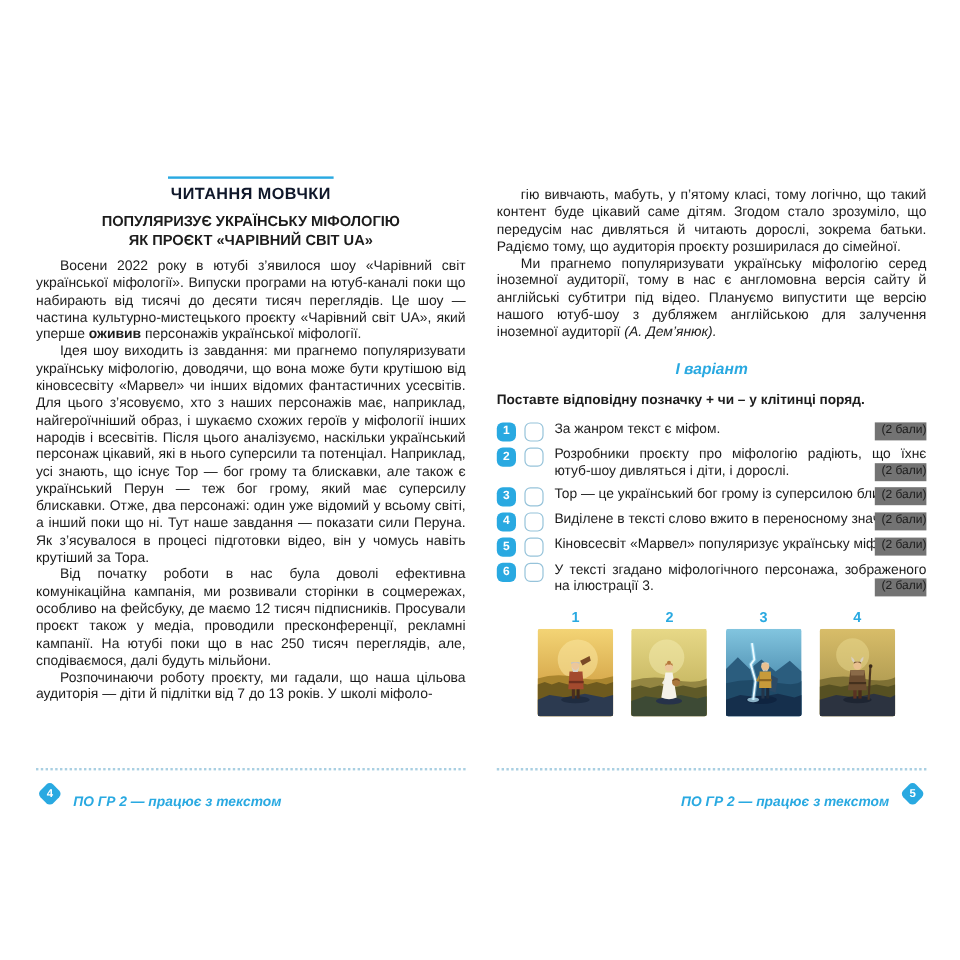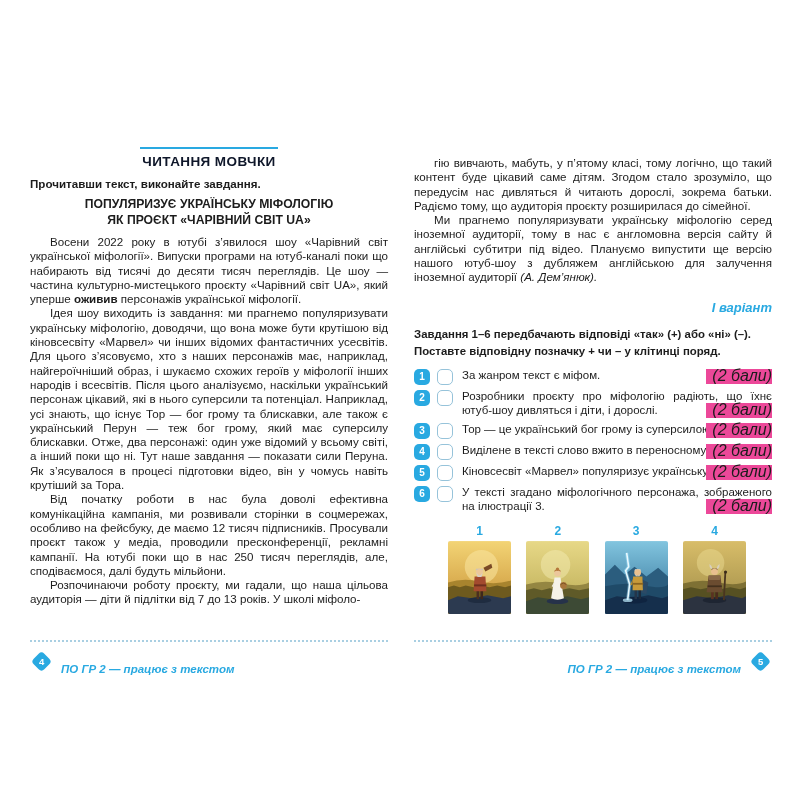--- a/index.html
+++ b/index.html
@@ -28,41 +28,41 @@
   }
 
   .bodytext{
     margin:0;font-size:11.6px;line-height:14.3px;
     text-align:justify;text-indent:20px;
   }
   .pad-top{padding-top:16px;}
 
   
   .variant-title{
-    color:#29a9e1;font-weight:bold;font-style:italic;text-align:right;
+    color:#29a9e1;font-weight:bold;font-style:italic;text-align:center;
     font-size:13px;margin:15px 0 11px;
   }
   .tasks-intro{font-weight:bold;font-size:11.4px;line-height:17px;margin:0 0 8px;white-space:nowrap;}
   .task{display:flex;align-items:flex-start;margin-bottom:4px;}
   .task-num{
     width:16px;height:16px;border-radius:5px;background:#29a9e1;color:#fff;
     font-size:10px;font-weight:bold;display:flex;align-items:center;justify-content:center;
     flex:none;margin-top:1px;
   }
   .task-check{
     width:16px;height:16px;border-radius:5px;border:1.6px solid #96c3da;background:#fff;
     flex:none;margin:1px 0 0 7px;box-sizing:border-box;cursor:pointer;
   }
   .task-body{
     flex:1;margin-left:9px;position:relative;
     font-size:11.5px;line-height:14.5px;text-align:justify;min-height:16px;
   }
   .task-points{
-    position:absolute;right:0;bottom:0;font-style:italic;font-size:16px;
-    background:#ec4899;padding-left:6px;
+    position:absolute;right:0;bottom:0;font-size:10px;
+    background:#737373;padding-left:6px;
   }
 
   
   .illustrations{display:flex;justify-content:space-between;padding:0 26px 0 34px;margin-top:6px;}
   .illo{width:63px;text-align:center;}
   .illo-num{color:#29a9e1;font-weight:bold;font-size:12px;margin-bottom:3px;}
   .illo-frame{width:63px;height:73px;border-radius:2px;overflow:hidden;display:block;}
 
   
   .page-footer{margin-top:auto;}
@@ -77,21 +77,20 @@
   .footer-label{color:#29a9e1;font-style:italic;font-weight:bold;font-size:11.5px;margin-top:16px;}
 </style>
 </head>
 <body>
 
 <div class="book">
 
   <div class="page">
     <div class="rule"></div>
     <div class="section-title">ЧИТАННЯ МОВЧКИ</div>
-    <div class="instruction">Прочитавши текст, виконайте завдання.</div>
     <div class="article-title">
       <div>ПОПУЛЯРИЗУЄ УКРАЇНСЬКУ МІФОЛОГІЮ</div>
       <div>ЯК ПРОЄКТ «ЧАРІВНИЙ СВІТ UA»</div>
     </div>
 
     <p class="bodytext"><span>Восени 2022 року в ютубі з’явилося шоу «Чарівний світ української міфології». Випуски програми на ютуб-каналі поки що набирають від тисячі до десяти тисяч переглядів. Це шоу — частина культурно-мистецького проєкту «Чарівний світ UA», який уперше </span><b>оживив</b><span> персонажів української міфології.</span></p>
     <p class="bodytext">Ідея шоу виходить із завдання: ми прагнемо популяризувати українську міфологію, доводячи, що вона може бути крутішою від кіновсесвіту «Марвел» чи інших відомих фантастичних усесвітів. Для цього з’ясовуємо, хто з наших персонажів має, наприклад, найгероїчніший образ, і шукаємо схожих героїв у міфології інших народів і всесвітів. Після цього аналізуємо, наскільки український персонаж цікавий, які в нього суперсили та потенціал. Наприклад, усі знають, що існує Тор — бог грому та блискавки, але також є український Перун — теж бог грому, який має суперсилу блискавки. Отже, два персонажі: один уже відомий у всьому світі, а інший поки що ні. Тут наше завдання — показати сили Перуна. Як з’ясувалося в процесі підготовки відео, він у чомусь навіть крутіший за Тора.</p>
     <p class="bodytext">Від початку роботи в нас була доволі ефективна комунікаційна кампанія, ми розвивали сторінки в соцмережах, особливо на фейсбуку, де маємо 12 тисяч підписників. Просували проєкт також у медіа, проводили пресконференції, рекламні кампанії. На ютубі поки що в нас 250 тисяч переглядів, але, сподіваємося, далі будуть мільйони.</p>
     <p class="bodytext">Розпочинаючи роботу проєкту, ми гадали, що наша цільова аудиторія — діти й підлітки від 7 до 13 років. У школі міфоло-</p>
 
@@ -105,21 +104,20 @@
       </div>
     </div>
   </div>
 
   <div class="page">
     <p class="bodytext pad-top">гію вивчають, мабуть, у п’ятому класі, тому логічно, що такий контент буде цікавий саме дітям. Згодом стало зрозуміло, що передусім нас дивляться й читають дорослі, зокрема батьки. Радіємо тому, що аудиторія проєкту розширилася до сімейної.</p>
     <p class="bodytext"><span>Ми прагнемо популяризувати українську міфологію серед іноземної аудиторії, тому в нас є англомовна версія сайту й англійські субтитри під відео. Плануємо випустити ще версію нашого ютуб-шоу з дубляжем англійською для залучення іноземної аудиторії </span><i>(А. Дем’янюк).</i></p>
 
     <div class="variant-title">І варіант</div>
     <div class="tasks-intro">
-      <div>Завдання 1–6 передбачають відповіді «так» (+) або «ні» (–).</div>
       <div>Поставте відповідну позначку + чи – у клітинці поряд.</div>
     </div>
 
     <div class="task">
       <div class="task-num">1</div>
       <div class="task-check"></div>
       <div class="task-body"><span>За жанром текст є міфом.</span><span class="task-points">(2 бали)</span></div>
     </div>
     <div class="task">
       <div class="task-num">2</div>

